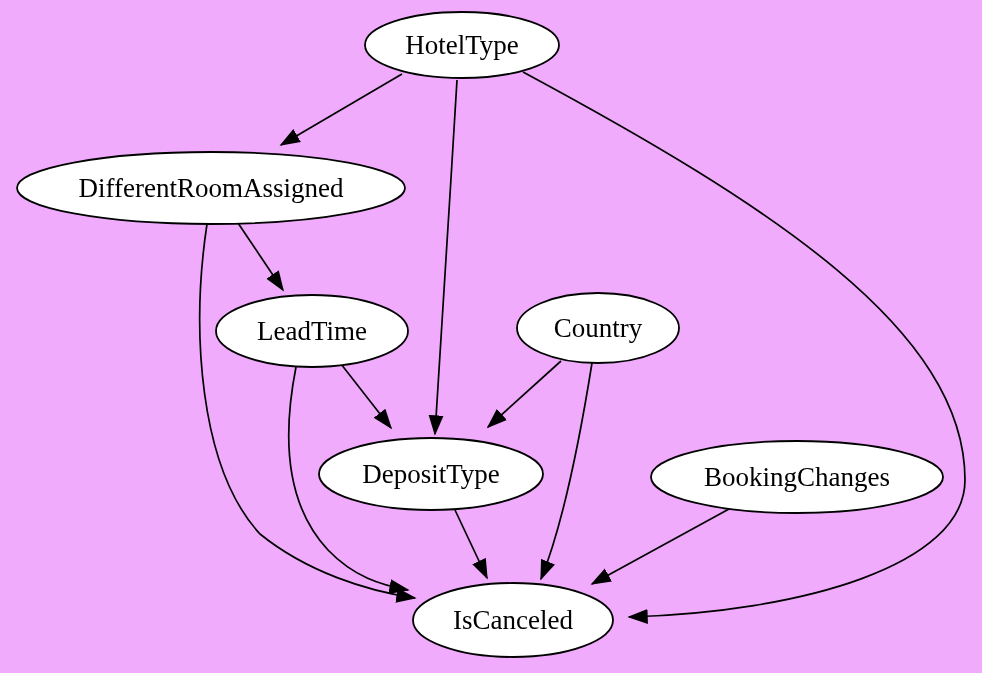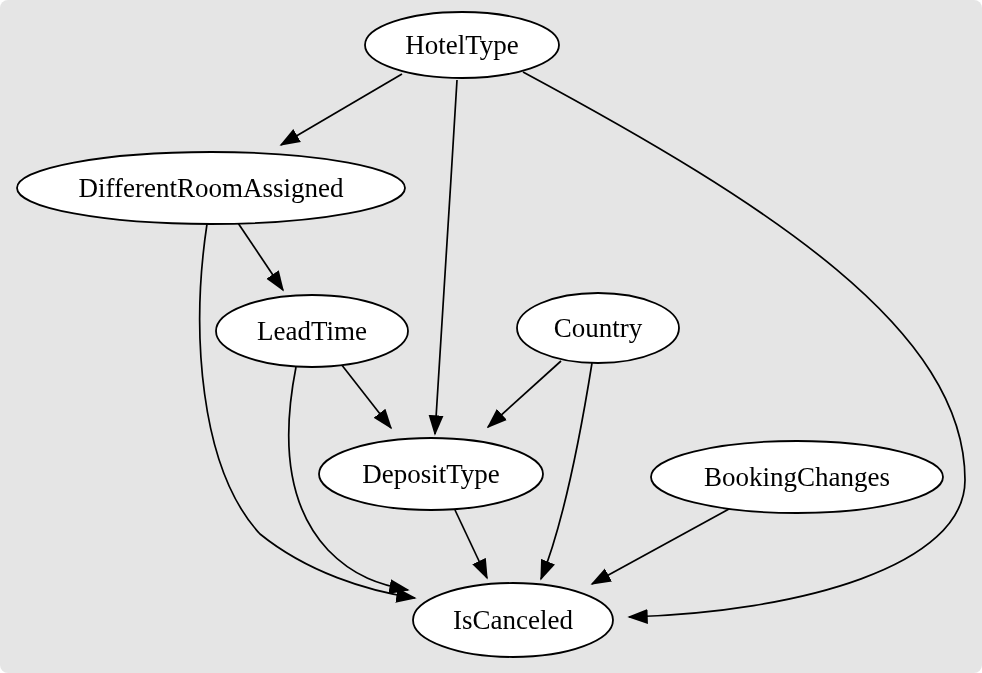--- a/index.html
+++ b/index.html
@@ -4,24 +4,23 @@
 <style>
   html, body {
     margin: 0;
     padding: 0;
     background: #ffffff;
     font-family: "Liberation Serif", "DejaVu Serif", serif;
   }
   .canvas-wrap {
     width: 982px;
     height: 673px;
-    background: #e5e5e5;
+    background: #f0abfc;
     position: relative;
     overflow: hidden;
-    border-radius: 8px;
   }
   svg { display: block; }
   .node-ellipse {
     fill: #ffffff;
     stroke: #000000;
     stroke-width: 1.8;
   }
   .node-label {
     fill: #000000;
     font-family: "Liberation Serif", "DejaVu Serif", serif;

